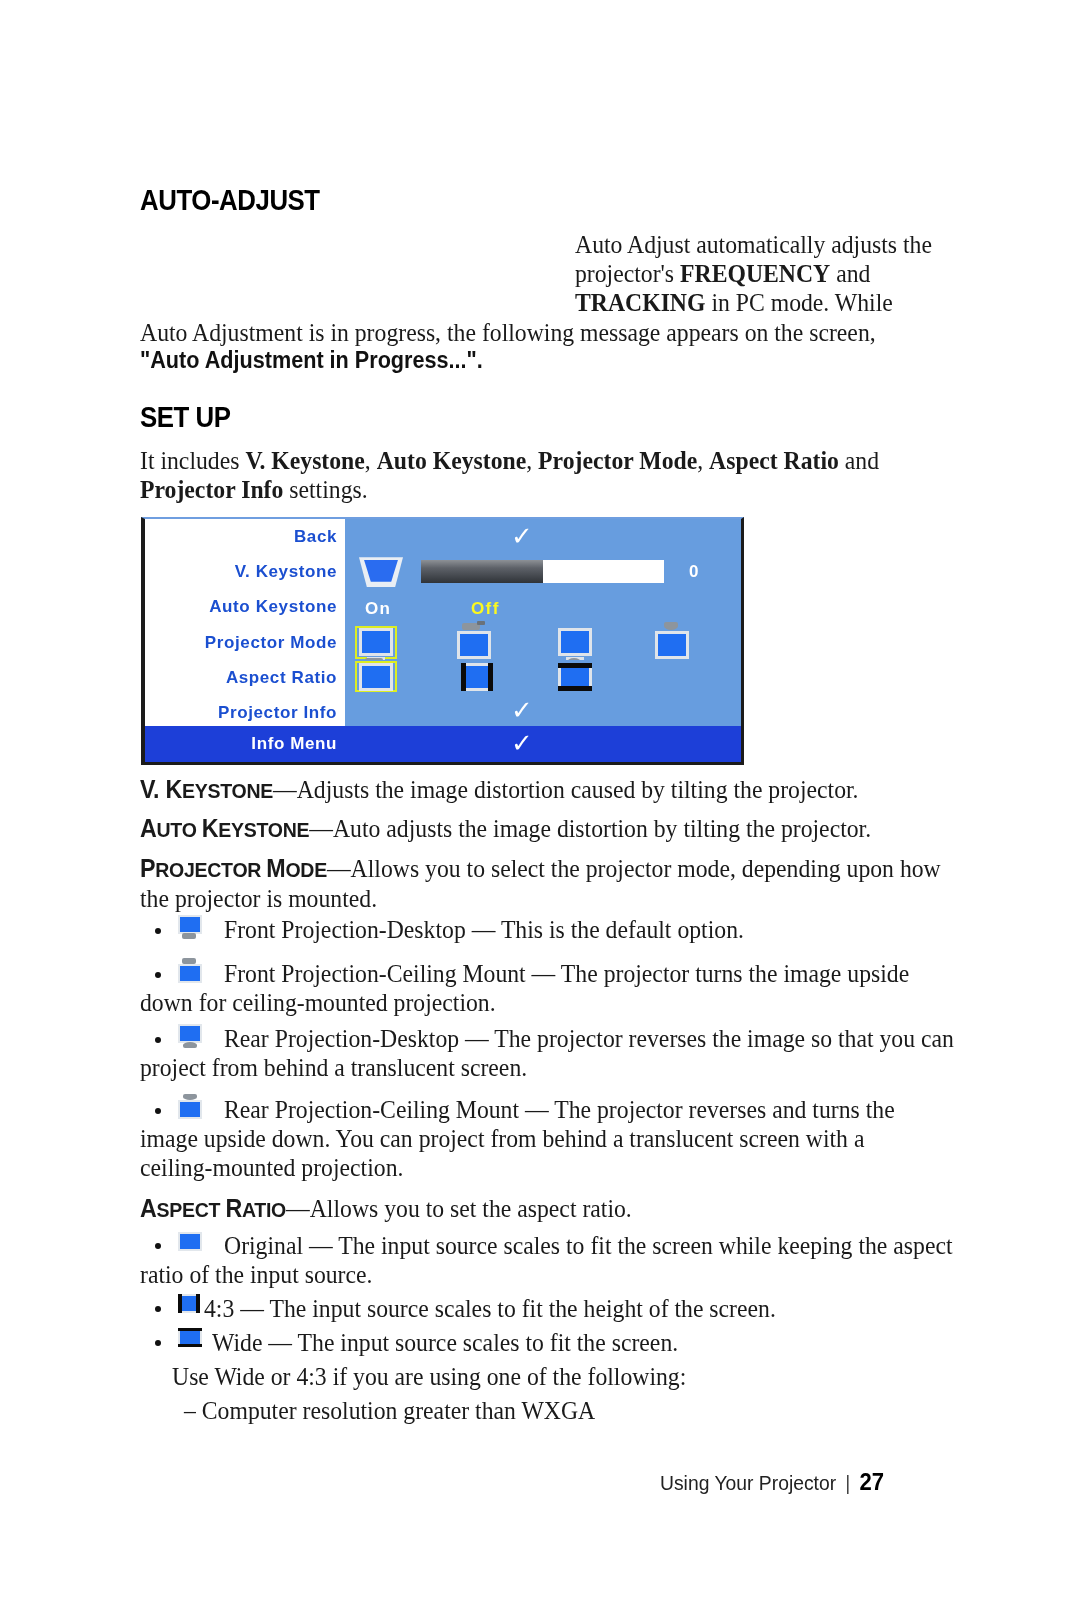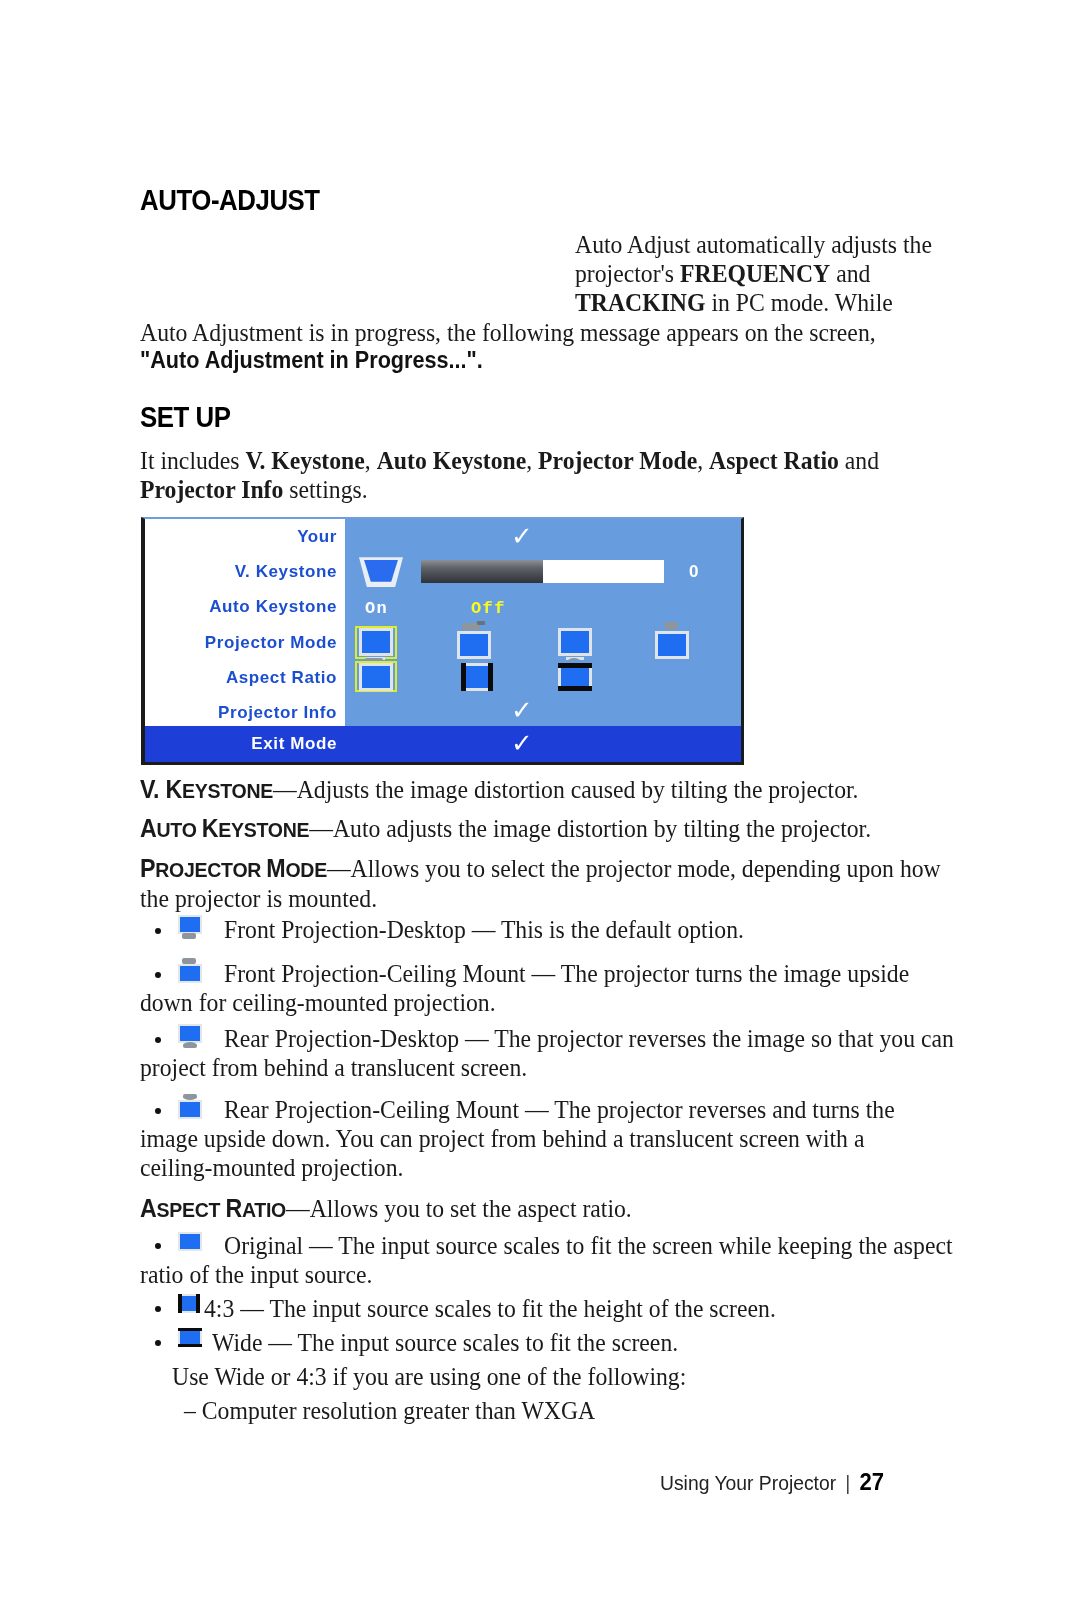--- a/index.html
+++ b/index.html
@@ -174,21 +174,21 @@
   .slider-val {
     position: absolute;
     font-family: "Liberation Sans", sans-serif;
     font-weight: bold;
     font-size: 17px;
     color: #ffffff;
   }
 
   .onoff {
     position: absolute;
-    font-family: Liberation Mono, monospace;
+    font-family: Liberation Sans, sans-serif;
     font-weight: bold;
     font-size: 17px;
     letter-spacing: 1.4px;
   }
   .onoff.on  { color: #ffffff; }
   .onoff.off { color: #fbf91f; }
 
   
   .pm-icon {
     position: absolute;
@@ -322,21 +322,21 @@
   <div class="h1" style="left:140px; top:400px;">SET UP</div>
 
   <div class="body" style="left:140px; top:446px; width:905px;">
     <span>It includes </span><b>V. Keystone</b><span>, </span><b>Auto Keystone</b><span>, </span><b>Projector Mode</b><span>, </span><b>Aspect Ratio</b><span> and </span><br><b>Projector Info</b><span> settings.</span>
   </div>
 
   <div class="osd" style="left:141px; top:517px; width:603px; height:248px;">
     <div class="osd-rows">
 
       <div class="osd-row">
-        <div class="osd-label">Your</div>
+        <div class="osd-label">Back</div>
         <div class="osd-content">
           <span class="check" style="left:166px; top:4px;">✓</span>
         </div>
       </div>
 
       <div class="osd-row">
         <div class="osd-label">V. Keystone</div>
         <div class="osd-content">
           <div class="trap-wrap" style="left:14px; top:3px;">
             <div class="trap-inner"></div>
@@ -427,21 +427,21 @@
       <div class="osd-row">
         <div class="osd-label">Projector Info</div>
         <div class="osd-content">
           <span class="check" style="left:166px; top:2px;">✓</span>
         </div>
       </div>
 
     </div>
 
     <div class="osd-exit">
-      <div class="exit-label">Exit Mode</div>
+      <div class="exit-label">Info Menu</div>
       <div class="exit-check">
         <span class="check" style="left:166px; top:4px;">✓</span>
       </div>
     </div>
   </div>
 
   <div class="body" style="left:140px; top:775px; width:905px;">
     <span class="sc"><span class="cap">V. K</span><span>EYSTONE</span></span><span>—</span><span>Adjusts the image distortion caused by tilting the projector.</span>
   </div>
 

